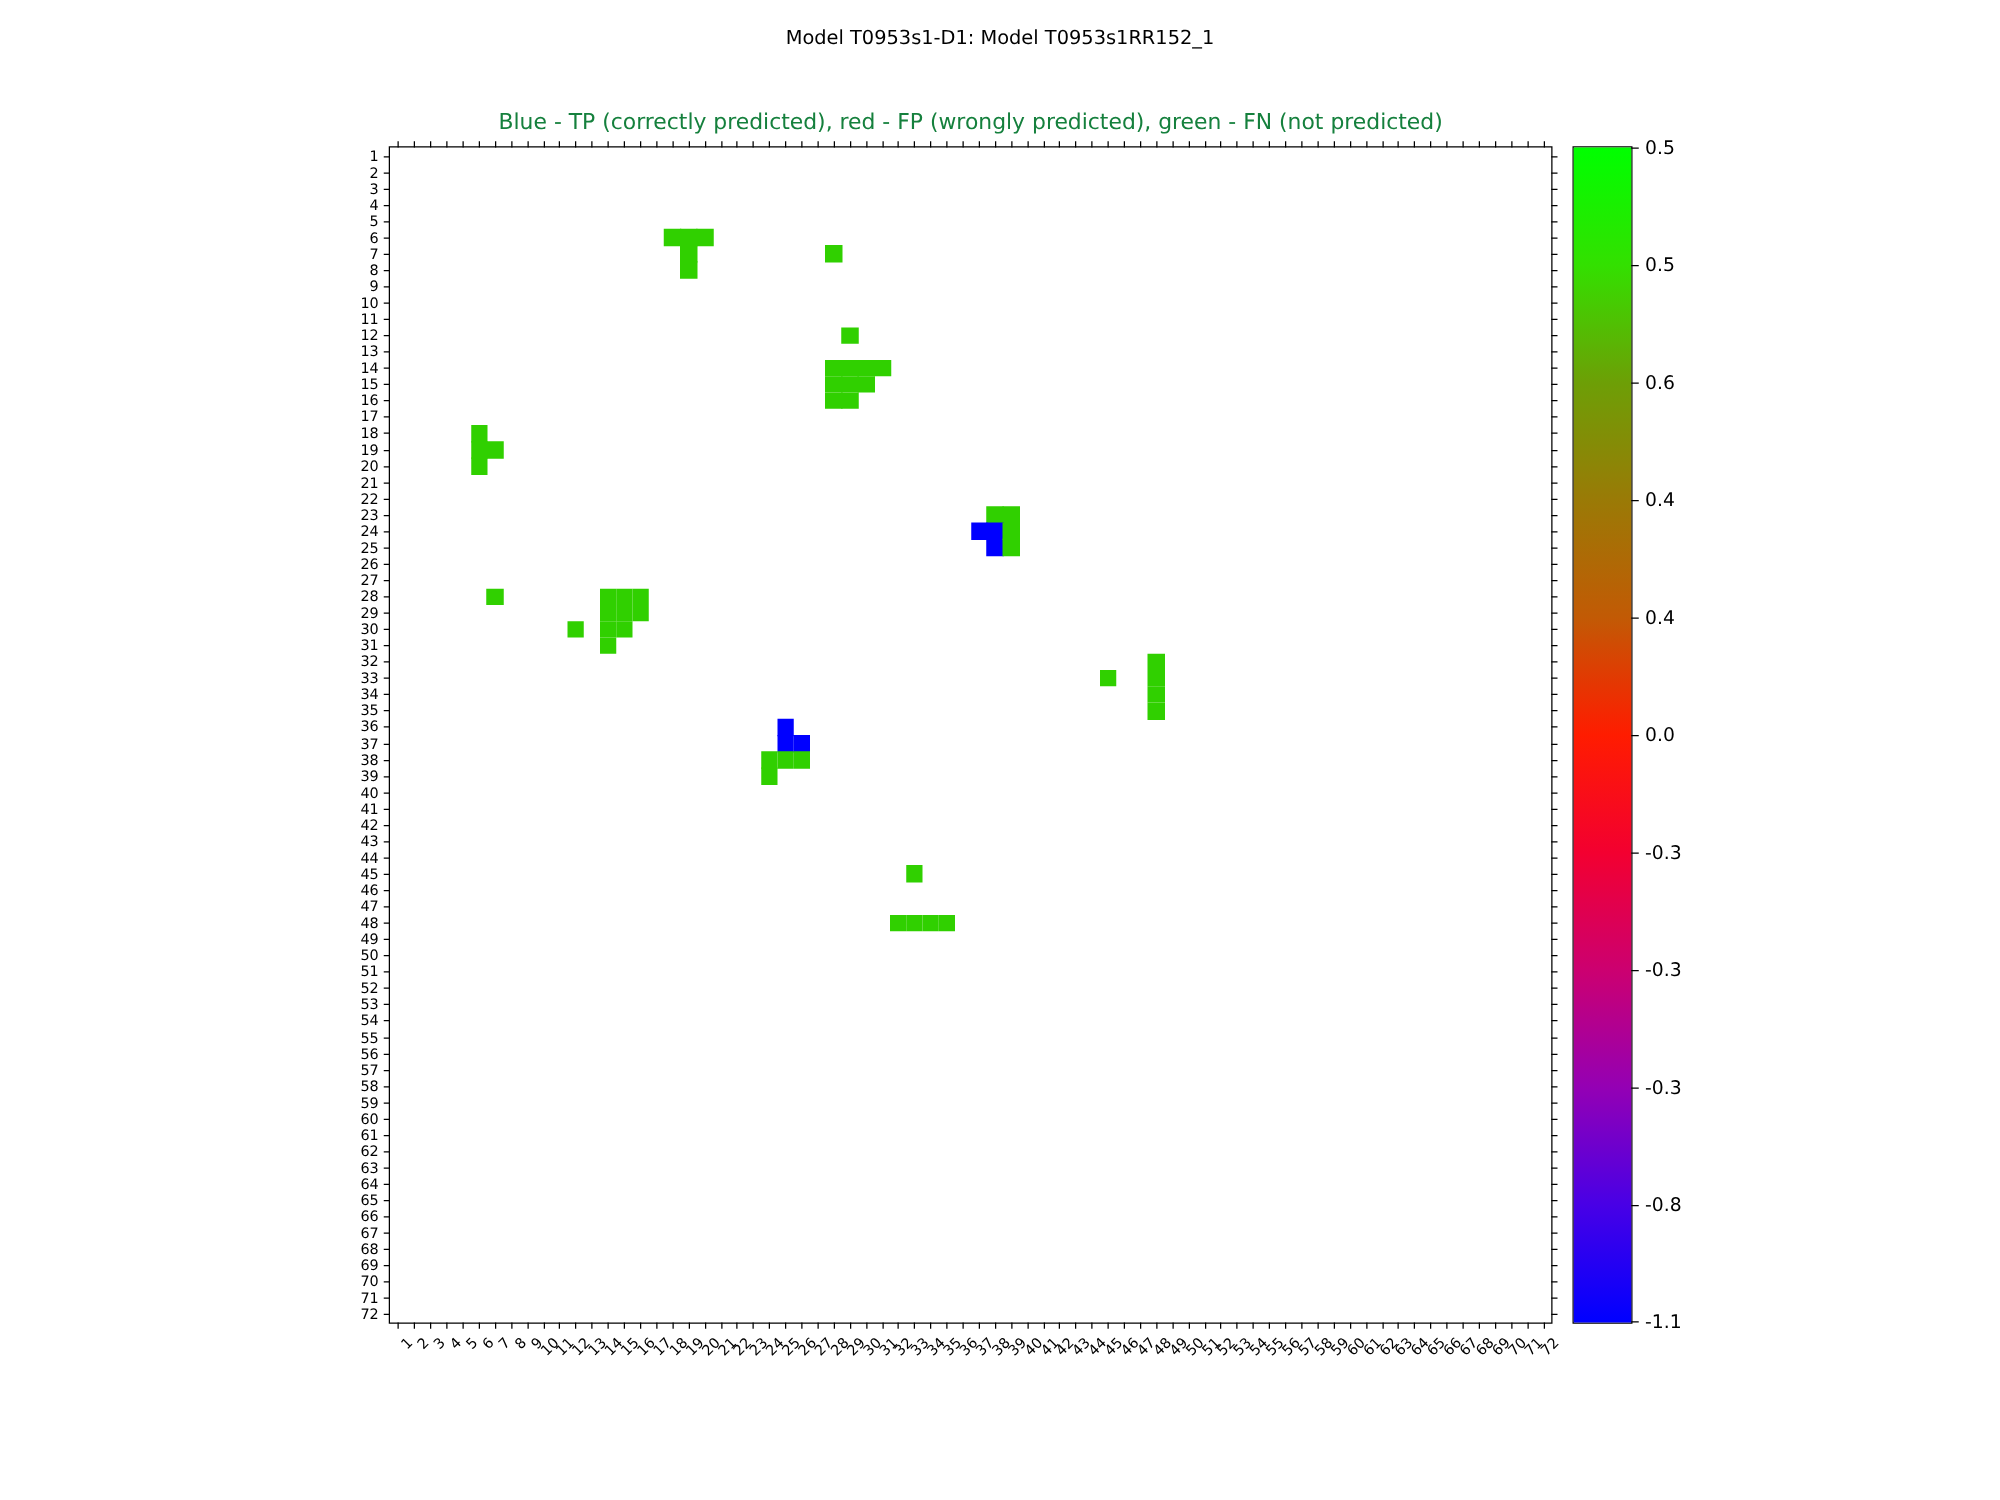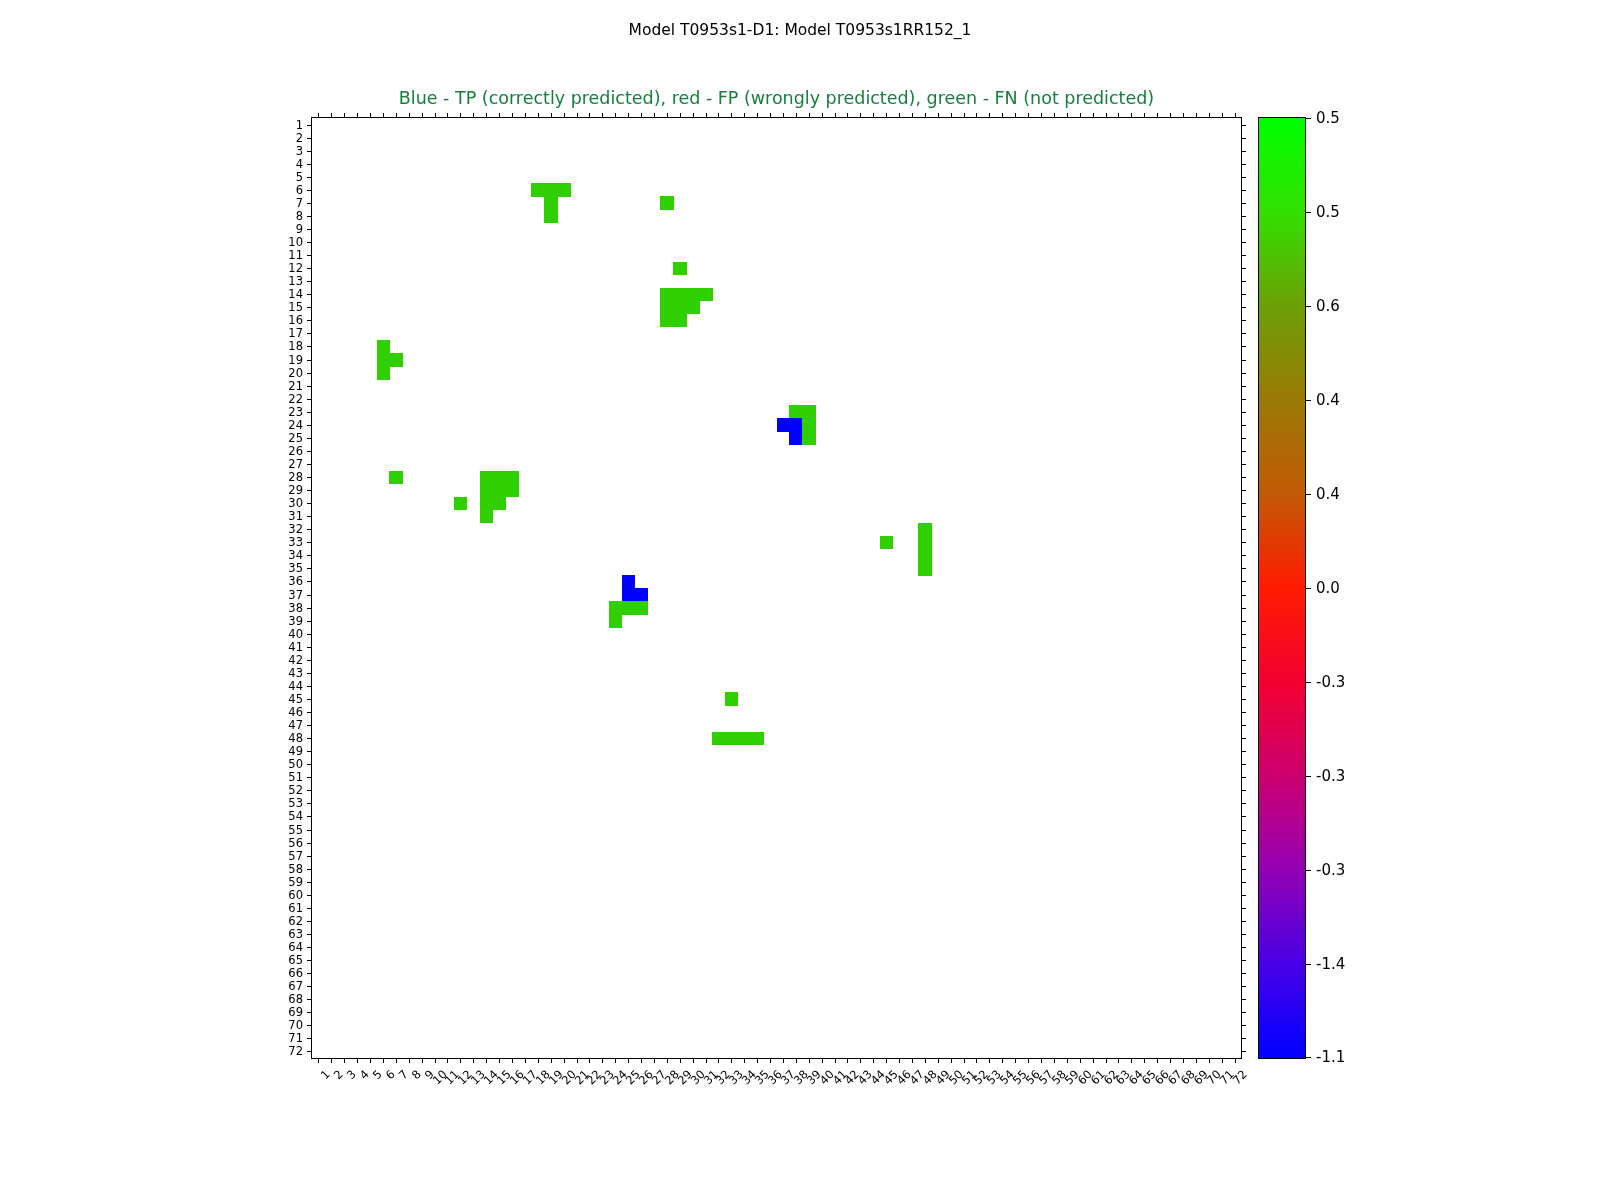--- a/index.html
+++ b/index.html
@@ -595,18 +595,18 @@
       <div class="cblabel" style="top: 376px;">0.4</div>
       <div class="cbtick" style="top: 470px;"></div>
       <div class="cblabel" style="top: 470px;">0.0</div>
       <div class="cbtick" style="top: 564px;"></div>
       <div class="cblabel" style="top: 564px;">-0.3</div>
       <div class="cbtick" style="top: 658px;"></div>
       <div class="cblabel" style="top: 658px;">-0.3</div>
       <div class="cbtick" style="top: 752px;"></div>
       <div class="cblabel" style="top: 752px;">-0.3</div>
       <div class="cbtick" style="top: 846px;"></div>
-      <div class="cblabel" style="top: 846px;">-1.4</div>
+      <div class="cblabel" style="top: 846px;">-0.8</div>
       <div class="cbtick" style="top: 939px;"></div>
       <div class="cblabel" style="top: 939px;">-1.1</div>
     </div>
 
 </div>
 
 </body></html>

